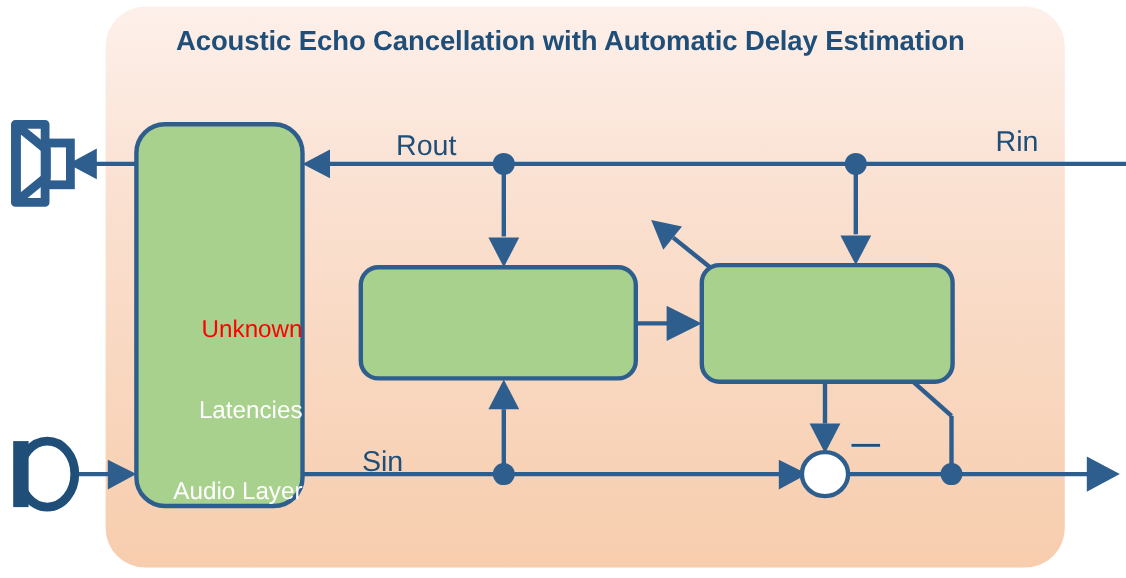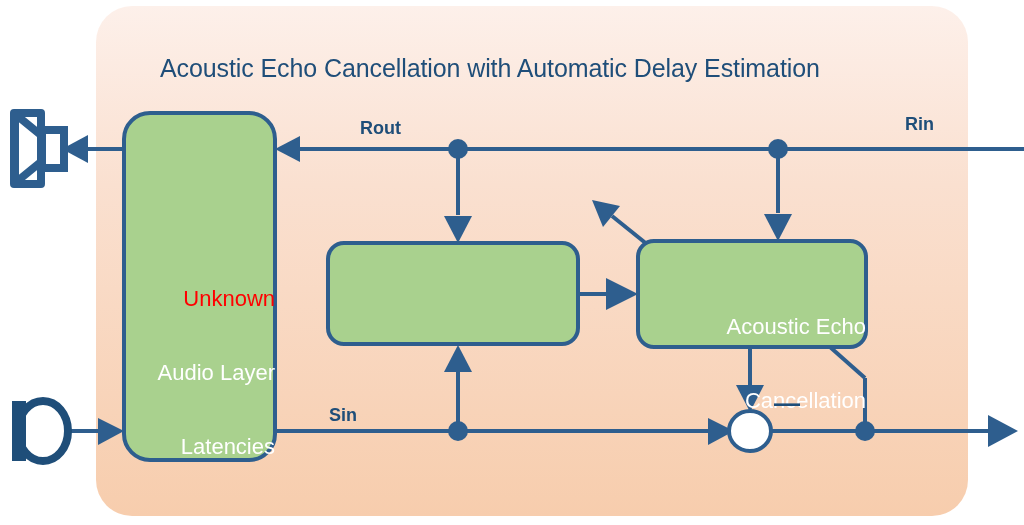--- a/index.html
+++ b/index.html
@@ -25,28 +25,27 @@
     left: 0;
   }
   .lbl {
     position: absolute;
     white-space: pre;
     line-height: 1.12;
     pointer-events: none;
   }
   .diagram-title {
     font-size: 25px;
-    font-weight: normal;
+    font-weight: bold;
     color: #1F4E79;
     letter-spacing: -0.1px;
-    margin-top: 31px;
   }
   .sig-label {
-    font-size: 18px;
-    font-weight: bold;
+    font-size: 26px;
+    font-weight: normal;
     color: #1F4E79;
   }
   .box-text {
     font-size: 22px;
     color: #FFFFFF;
     text-align: right;
   }
   .box-text .unknown {
     color: #FF0000;
     display: block;
@@ -151,25 +150,21 @@
   <div class="lbl diagram-title" style="left:160px; top:23px;">Acoustic Echo Cancellation with Automatic Delay Estimation</div>
 
   <div class="lbl sig-label" style="left:360px; top:118px;">Rout</div>
 
   <div class="lbl sig-label" style="left:905px; top:114px;">Rin</div>
 
   <div class="lbl sig-label" style="left:329px; top:405px;">Sin</div>
 
   <div class="lbl box-text" style="left:124px; top:238px; width:151px;">
     <span class="unknown">Unknown</span>
+    <span class="line">Latencies</span>
     <span class="line">Audio Layer</span>
-    <span class="line">Latencies</span>
   </div>
 
 
-  <div class="lbl box-text" style="left:638px; top:266px; width:228px;">
-    <span class="line">Acoustic Echo</span>
-    <span class="line">Cancellation</span>
-  </div>
 
   <div class="lbl minus-sign" style="left:774px; top:389px;">—</div>
 
 </div>
 
 </body></html>

